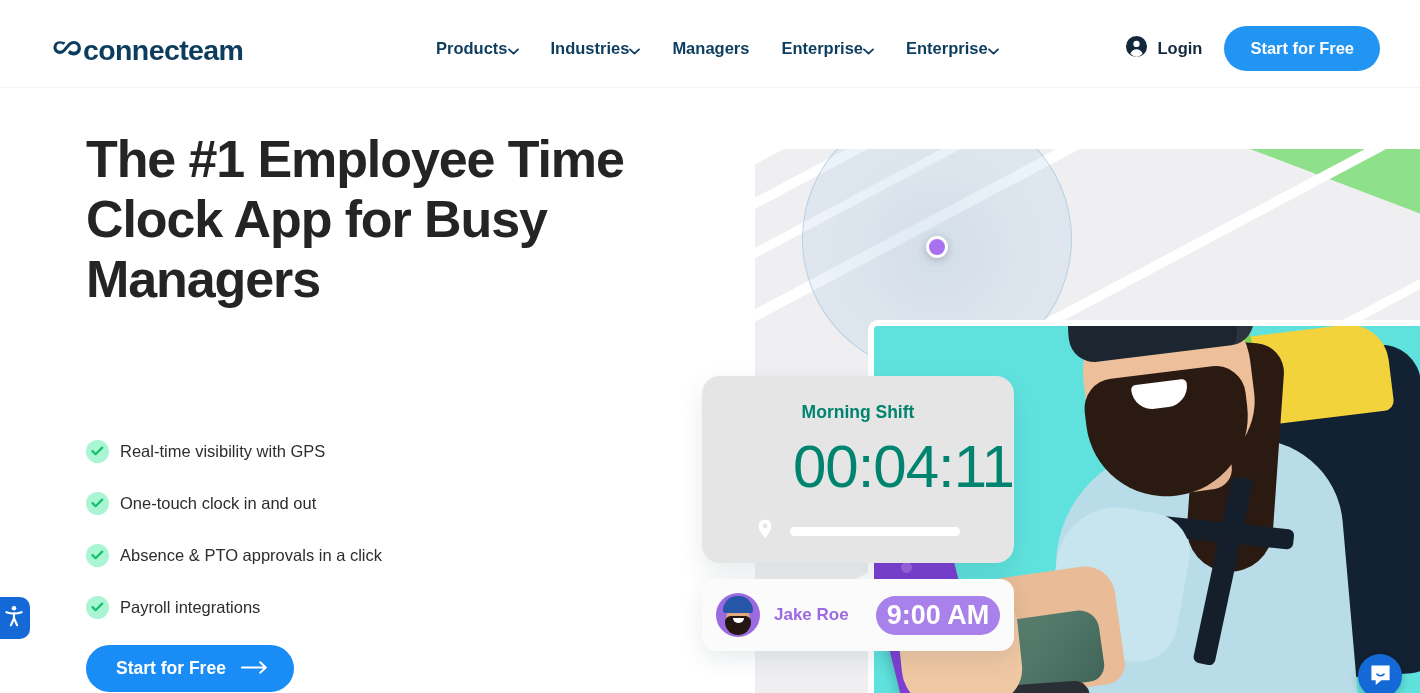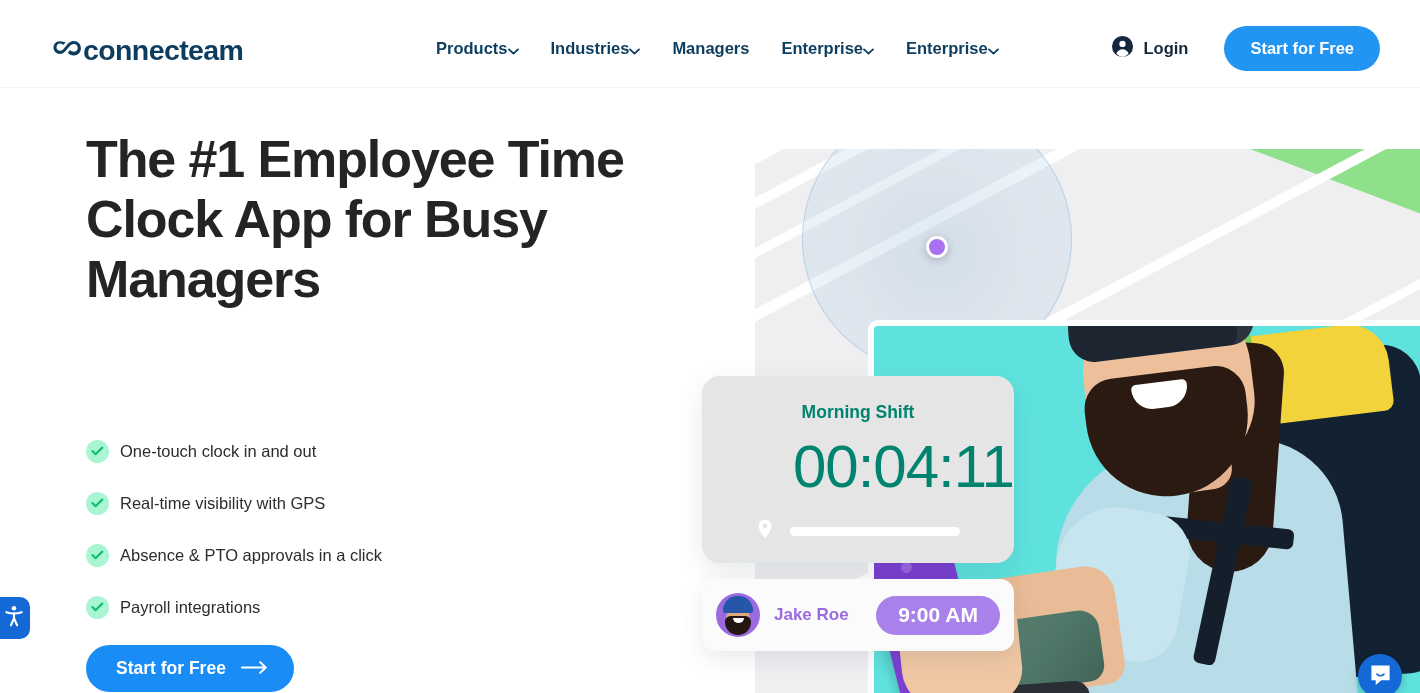--- a/index.html
+++ b/index.html
@@ -33,21 +33,21 @@
 
   .nav { position: absolute; left: 420px; top: 0; height: 79px; display: flex; align-items: center; gap: 0px; }
   .nav-item {
     display: flex; align-items: center; 
     padding: 8px 16px;
     font-size: 16.5px; font-weight: 700; color: #0c3d5e;
     cursor: pointer; white-space: nowrap;
   }
   .caret { display:block; margin-top: 2px; }
 
-  .header-right { position: absolute; right: 40px; top: 0; height: 79px; display: flex; align-items: center; gap: 36px; }
+  .header-right { position: absolute; right: 40px; top: 0; height: 79px; display: flex; align-items: center; gap: 22px; }
   .login { display: flex; align-items: center; gap: 9px; cursor: pointer; }
   .login-label { font-size: 16.5px; font-weight: 700; color: #13283c; }
   .btn-start-header {
     background: #2294f2;
     color: #ffffff;
     font-size: 16.5px; font-weight: 700;
     border: none; border-radius: 999px;
     padding: 13px 26px;
     cursor: pointer; white-space: nowrap;
     font-family: "Liberation Sans", sans-serif;
@@ -261,21 +261,21 @@
   .av-helmet { position:absolute; left:7px; top:3px; width:30px; height:17px; background:#2556a8; border-radius:15px 15px 3px 3px; }
   .av-face { position:absolute; left:10px; top:15px; width:24px; height:22px; background:#e0a97e; border-radius:10px 10px 12px 12px; }
   .av-beard { position:absolute; left:9px; top:23px; width:26px; height:19px; background:#241610; border-radius:6px 6px 14px 14px; }
   .av-smile { position:absolute; left:17px; top:25px; width:11px; height:5px; background:#fff; border-radius:0 0 8px 8px; }
   .jake-name { margin-left: 14px; font-size: 17px; font-weight: 700; color: #9b6ae0; }
   .jake-time-pill {
     margin-left: auto;
     background: #a981ea; color: #ffffff;
     border-radius: 999px; height: 39px; min-width: 124px;
     display: flex; align-items: center; justify-content: center;
-    font-size: 21px; font-weight: 700;
+    font-size: 27px; font-weight: 700;
   }
 
   
   .a11y {
     position: absolute; left: -14px; top: 588px; width: 44px; height: 42px;
     background: #1569d6; border-radius: 10px;
     display: flex; align-items: center; justify-content: flex-end;
     padding-right: 6px; z-index: 60; cursor: pointer;
   }
   .intercom {
@@ -358,29 +358,29 @@
   <div class="hero-left">
     <h1 class="headline">The #1 Employee Time Clock App for Busy Managers</h1>
 
     <div class="bullets">
       <div class="bullet">
         <span class="check-circle">
           <svg width="13" height="10" viewBox="0 0 13 10">
               <path d="M1.5 5.1L4.6 8.2L11.2 1.6" stroke="#16c06a" stroke-width="2.2" fill="none" stroke-linecap="round" stroke-linejoin="round"></path>
             </svg>
         </span>
-        <span class="bullet-label">One-touch clock in and out</span>
+        <span class="bullet-label">Real-time visibility with GPS</span>
       </div>
       <div class="bullet">
         <span class="check-circle">
           <svg width="13" height="10" viewBox="0 0 13 10">
               <path d="M1.5 5.1L4.6 8.2L11.2 1.6" stroke="#16c06a" stroke-width="2.2" fill="none" stroke-linecap="round" stroke-linejoin="round"></path>
             </svg>
         </span>
-        <span class="bullet-label">Real-time visibility with GPS</span>
+        <span class="bullet-label">One-touch clock in and out</span>
       </div>
       <div class="bullet">
         <span class="check-circle">
           <svg width="13" height="10" viewBox="0 0 13 10">
               <path d="M1.5 5.1L4.6 8.2L11.2 1.6" stroke="#16c06a" stroke-width="2.2" fill="none" stroke-linecap="round" stroke-linejoin="round"></path>
             </svg>
         </span>
         <span class="bullet-label">Absence &amp; PTO approvals in a click</span>
       </div>
       <div class="bullet">

